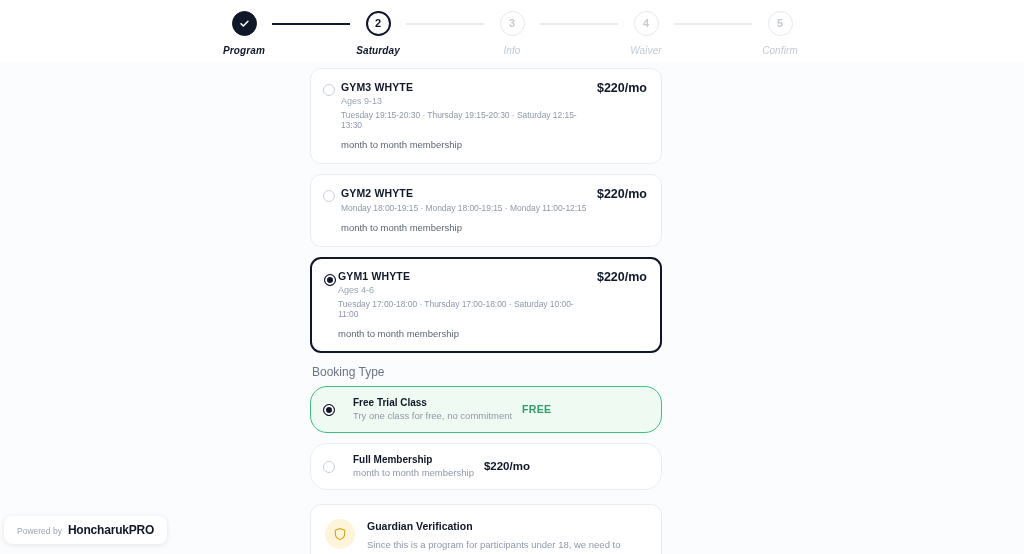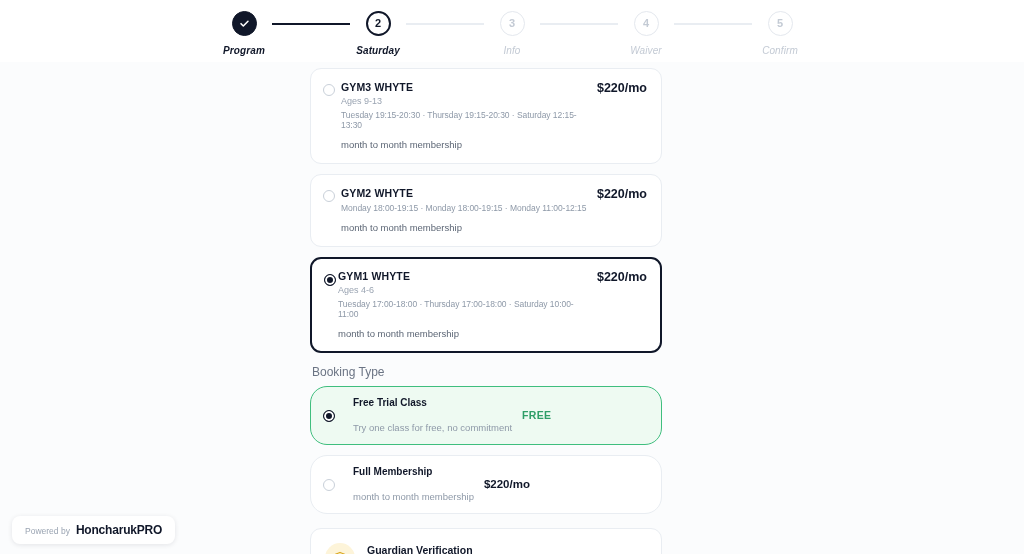--- a/index.html
+++ b/index.html
@@ -126,21 +126,21 @@
     margin-bottom: 10px;
     min-height: 40px;
     display: flex; align-items: center; 
   }
   .booking-card.selected-free {
     background: #eefaf2;
     border: 1.6px solid #3fbe7e;
   }
   .booking-card .radio { top: 50%; margin-top: -6px; }
   .bk-title { font-size: 10px; font-weight: 700; color: #101729; }
-  .bk-sub { font-size: 9.5px; color: #8e99a8; margin-top: 14px; }
+  .bk-sub { font-size: 9.5px; color: #8e99a8; margin-top: 2px; }
   .bk-price { font-size: 11.5px; font-weight: 700; color: #101729; white-space: nowrap; padding-left: 10px; }
   .bk-price.free { color: #2f9e68; font-size: 10.5px; letter-spacing: .3px; }
 
   
   .guardian-card {
     background: #ffffff;
     border: 1px solid #e9edf2;
     border-radius: 11px;
     padding: 14px 14px 16px 14px;
     margin-top: 14px;
@@ -153,21 +153,21 @@
     display: flex; align-items: center; justify-content: center;
   }
   .shield-badge svg { width: 14px; height: 14px; display: block; }
   .guardian-body { flex: 1 1 auto; padding-top: 1px; }
   .g-title { font-size: 10.5px; font-weight: 700; color: #101729; }
   .g-desc { font-size: 9.5px; color: #8e99a8; margin-top: 6px; line-height: 1.45; }
 
   
   .powered-badge {
     position: absolute;
-    left: 12px; bottom: 10px;
+    left: 4px; bottom: 10px;
     background: #ffffff;
     border-radius: 8px;
     box-shadow: 0 1px 5px rgba(16,23,41,.10);
     padding: 7px 13px;
     display: flex; align-items: baseline; gap: 6px;
   }
   .powered-text { font-size: 8.5px; color: #9aa4b2; }
   .powered-brand { font-size: 12px; font-weight: 700; color: #101729; letter-spacing: -.2px; }
 </style>
 </head>

